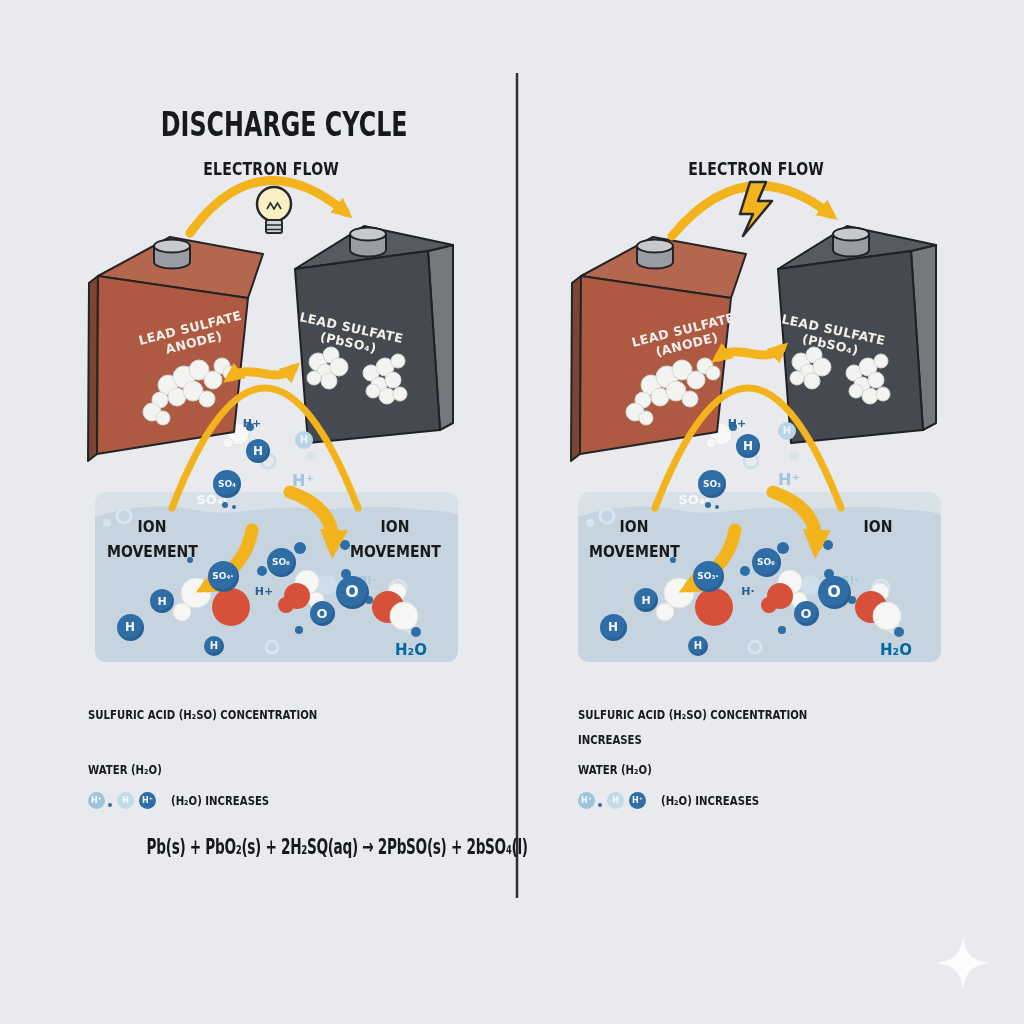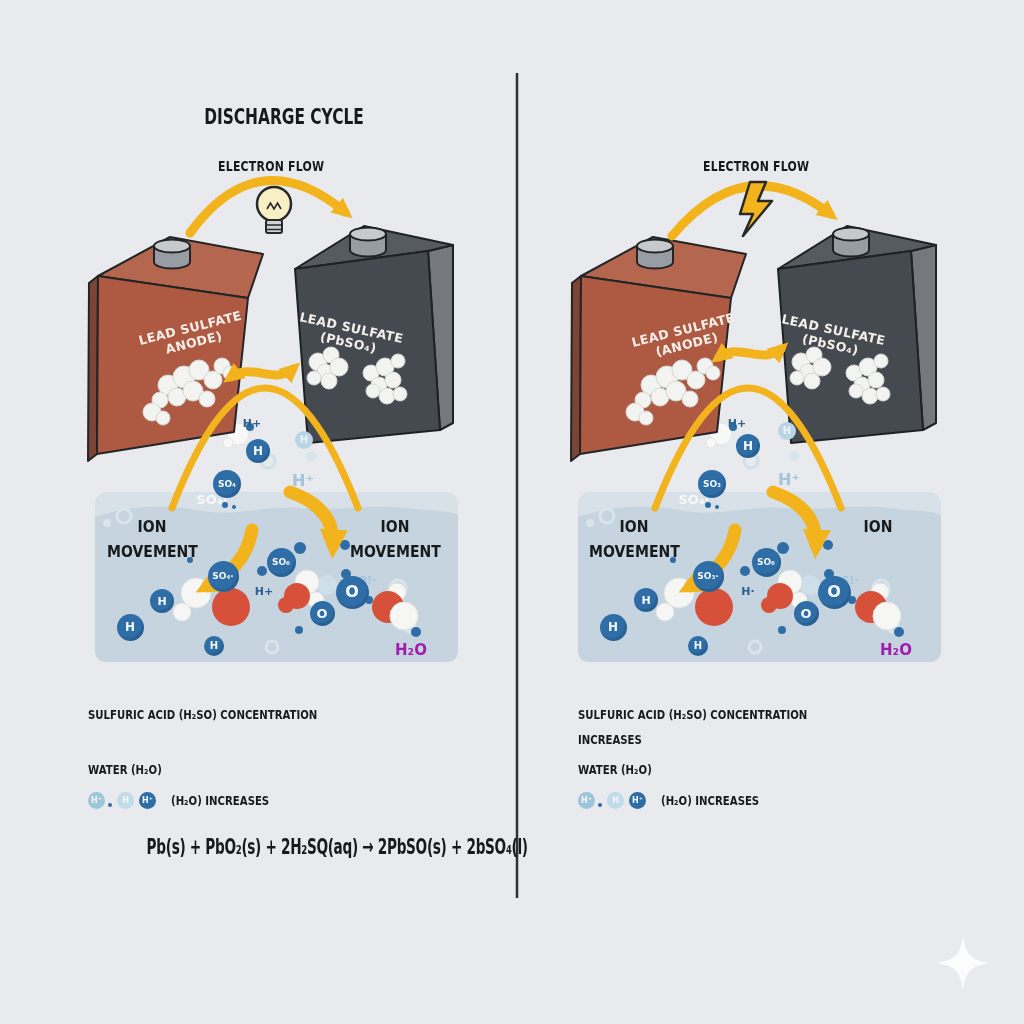--- a/index.html
+++ b/index.html
@@ -9,22 +9,22 @@
   #ions{position:absolute;left:0;top:0;width:1024px;height:1024px;z-index:3;pointer-events:none;}
   .txt{position:absolute;z-index:4;font-weight:bold;color:#17191b;white-space:nowrap;}
   .ctr{text-align:center;}
   .sq{display:inline-block;}
   .sx70{transform:scaleX(.70);transform-origin:center;}
   .sx78c{transform:scaleX(.78);transform-origin:center;}
   .sx85c{transform:scaleX(.85);transform-origin:center;}
   .sx78l{transform:scaleX(.78);transform-origin:left;}
   .sx65c{transform:scaleX(.65);transform-origin:center;letter-spacing:-0.5px;}
   .sx72c{transform:scaleX(.72);transform-origin:center;}
-  .title{font-size:22px;text-decoration:underline;}
-  .eflow{font-size:14px;letter-spacing:.3px;}
+  .title{font-size:34px;text-decoration:underline;}
+  .eflow{font-size:18px;letter-spacing:.3px;}
   .ionmv{font-size:16.5px;line-height:25px;}
   .btxt{font-size:13px;line-height:25px;}
   .eq{font-size:21px;}
   .foot{font-size:31px;}
   .elab{font-size:12.5px;line-height:15px;color:#f4efe9;text-align:center;letter-spacing:.4px;}
   .badgerow{display:flex;align-items:center;}
   .badge{display:flex;align-items:center;justify-content:center;width:17px;height:17px;
          border-radius:50%;color:#f4f8fb;font-size:8px;font-weight:bold;margin-right:5px;}
   .b1{background:#9cc4db;}
   .b2{background:#c2dbe9;}
@@ -32,21 +32,21 @@
   .bdot{width:4px;height:4px;border-radius:50%;background:#2e6da5;margin:8px 5px 0 -2px;}
   .incr{margin-left:10px;}
   .ionx{position:absolute;display:flex;align-items:center;justify-content:center;
         font-weight:bold;border-radius:50%;line-height:1;}
   .blue{background:#2e6da5;color:#f2f6f9;box-shadow:inset -2px -3px 0 rgba(0,0,0,.10);}
   .light{background:#b9d4e5;color:#ecf4f9;}
   .txtion{transform:translate(-50%,-50%);border-radius:0;background:transparent;}
   .dark-text{color:#2b608f;}
   .light-text{color:#a3c4da;}
   .faint-text{color:rgba(255,255,255,.78);}
-  .white-text{color:#a21caf;}
+  .white-text{color:#0369a1;}
 </style>
 </head>
 <body>
 
 <div id="stage">
 
 <svg id="gfx" width="1024" height="1024" xmlns="http://www.w3.org/2000/svg" xmlns:xlink="http://www.w3.org/1999/xlink">
   <defs>
     <marker id="ah" viewBox="0 0 10 10" refX="5" refY="5" markerWidth="2.4" markerHeight="2.4" orient="auto-start-reverse">
       <path d="M0,0.5 L9.5,5 L0,9.5 Z" fill="#f2b31c"></path>

